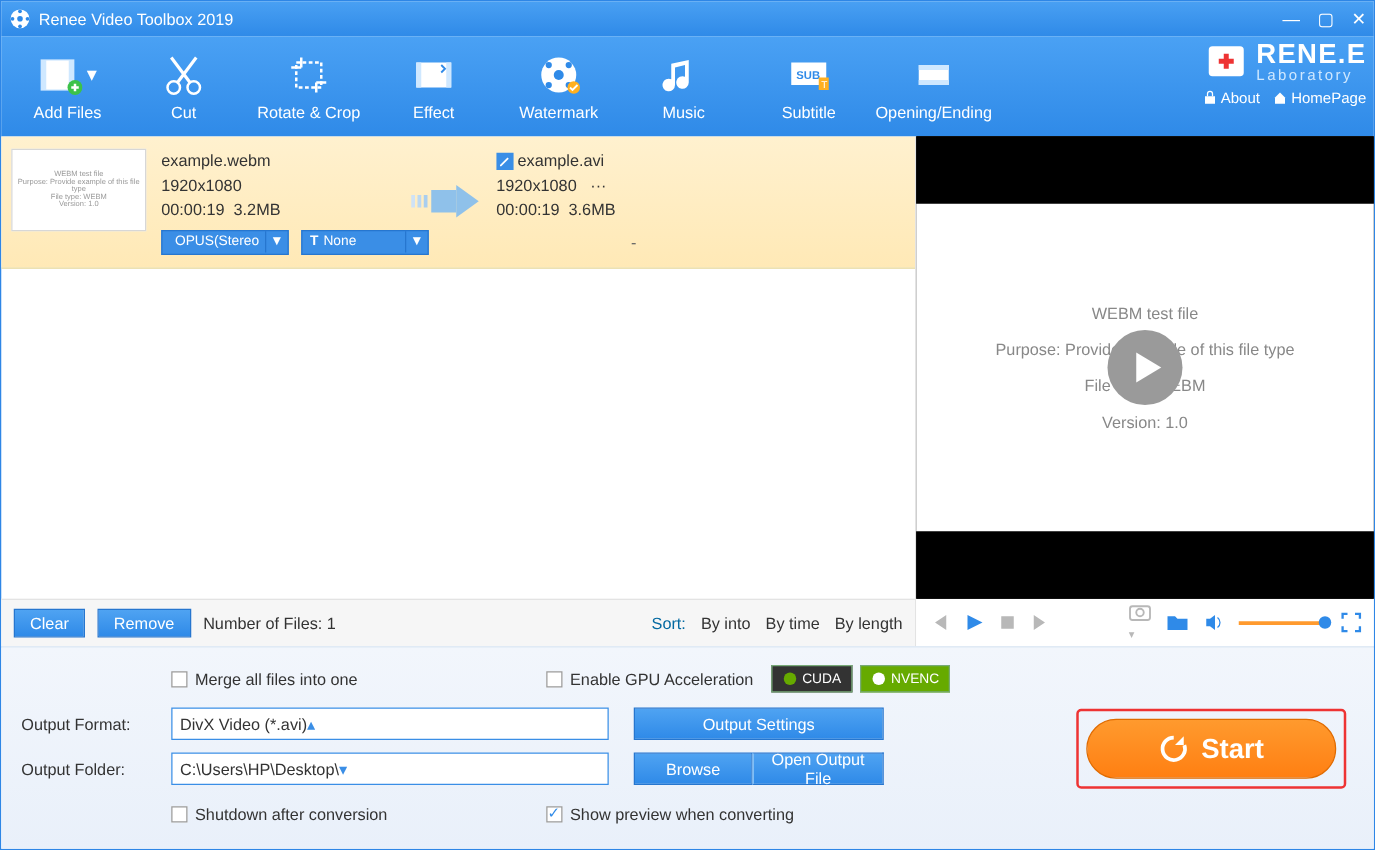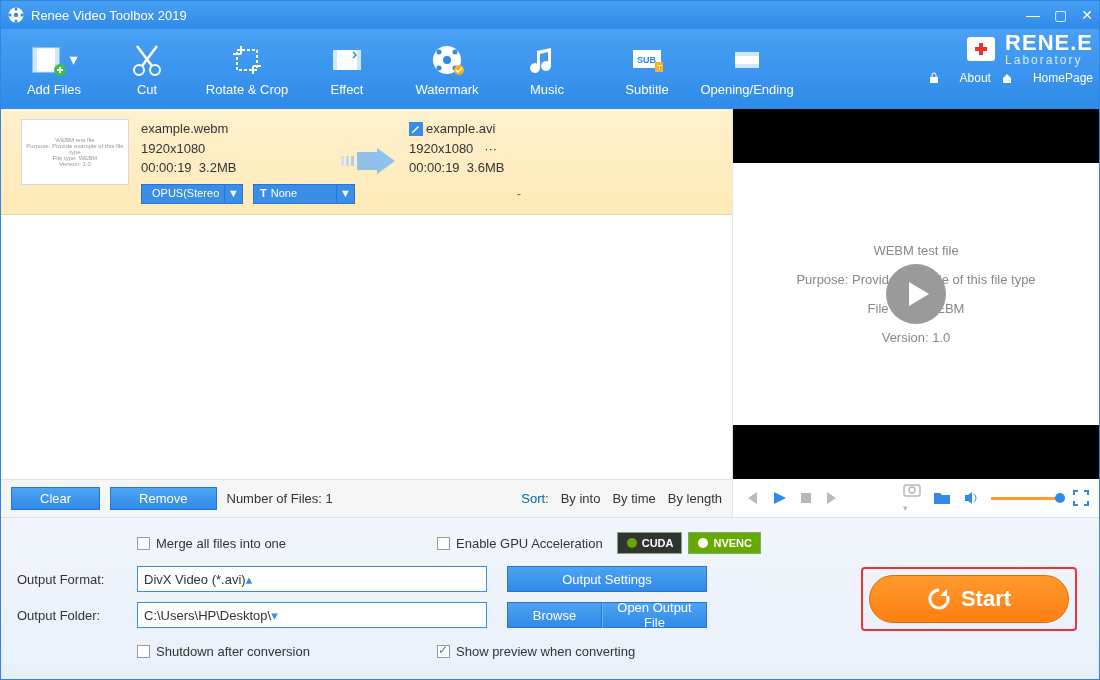--- a/index.html
+++ b/index.html
@@ -47,37 +47,37 @@
 .brand-block {
   position: absolute; right: 6px; top: 2px;
   display: flex; flex-direction: column; align-items: flex-end;
   color: #fff;
 }
 .brand-logo { display: flex; align-items: center; gap: 6px; }
 .brand-text { display:flex; flex-direction:column; line-height:1; }
 .brand-rene { font-size: 22px; font-weight: 700; letter-spacing: 1px; }
 .brand-lab { font-size: 12px; letter-spacing: 2px; color:#cfe8ff; }
 .brand-links { display:flex; gap:10px; font-size:12px; margin-top:4px; }
-.brand-links a { display:flex; align-items:center; gap:20px; cursor:pointer; }
+.brand-links a { display:flex; align-items:center; gap:3px; cursor:pointer; }
 
 
 .main {
   flex: 1; display: flex; min-height: 0;
 }
 .left-pane {
   width: 732px;
   display: flex; flex-direction: column;
   border-right: 1px solid #e3e3e3;
 }
 .file-list { flex: 1; overflow: auto; }
 .row {
   display: flex;
   background: linear-gradient(#fff1cf, #ffe9b6);
   border-bottom: 1px solid #e6d79a;
-  padding: 10px 20px;
+  padding: 10px 8px;
 }
 .thumb {
   width: 108px; height: 66px; background: #fff;
   border: 1px solid #d7d7d7;
   display:flex; flex-direction:column; align-items:center; justify-content:center;
   font-size:6px; color:#999; text-align:center;
 }
 .src-col { width: 200px; padding-left: 12px; font-size: 13px; color:#333; }
 .arrow-col { width: 80px; display:flex; align-items:center; justify-content:center; }
 .dst-col { width: 220px; font-size: 13px; color:#333; }
@@ -95,21 +95,21 @@
 
 .list-footer {
   height: 38px; background: #f6f6f6;
   display:flex; align-items:center; padding:0 10px; gap:10px;
   border-top:1px solid #e3e3e3;
   font-size:13px; color:#333;
 }
 .blue-btn {
   background: linear-gradient(#4fa3f2,#2f8ae8);
   color:#fff; border:1px solid #2676cf;
-  padding:3px 28px; font-size:13px; cursor:pointer;
+  padding:3px 12px; font-size:13px; cursor:pointer;
 }
 .sort-group { margin-left:auto; display:flex; gap:12px; }
 .sort-label { color:#0369a1; }
 .sort-opt { cursor:pointer; color:#333; }
 
 
 .right-pane {
   flex:1; display:flex; flex-direction:column;
 }
 .preview {
@@ -165,21 +165,21 @@
   cursor:pointer;
 }
 .combo-arrow { color:#3a8ee6; }
 .btn-pair { display:flex; margin-left:20px; }
 .mid-btn {
   background: linear-gradient(#4fa3f2,#2f8ae8); color:#fff;
   border:1px solid #2676cf; height:26px; padding:0 14px;
   font-size:13px; cursor:pointer; display:flex; align-items:center; justify-content:center;
 }
 .mid-btn.wide { width:200px; }
-.gpubadge { height:22px; padding:0 8px; border:1px solid #7a7; background:#333; color:#fff; font-size:11px; font-weight:700; display:flex; align-items:center; gap:4px; }
+.gpubadge { height:22px; padding:0 8px; border:1px solid #7a7; background:#333; color:#fff; font-size:11px; font-weight:400; display:flex; align-items:center; gap:4px; }
 .gpubadge.nvenc { background:#6a0;text-align:right; }
 
 .start-zone {
   width:260px; display:flex; align-items:center; justify-content:center;
 }
 .start-frame { border:2px solid #e33; padding:6px; border-radius:4px; }
 .start-btn {
   width:200px; height:48px; border-radius:30px;
   background:linear-gradient(#ff9a2e,#ff7f12);
   color:#fff; font-size:22px; font-weight:600;

